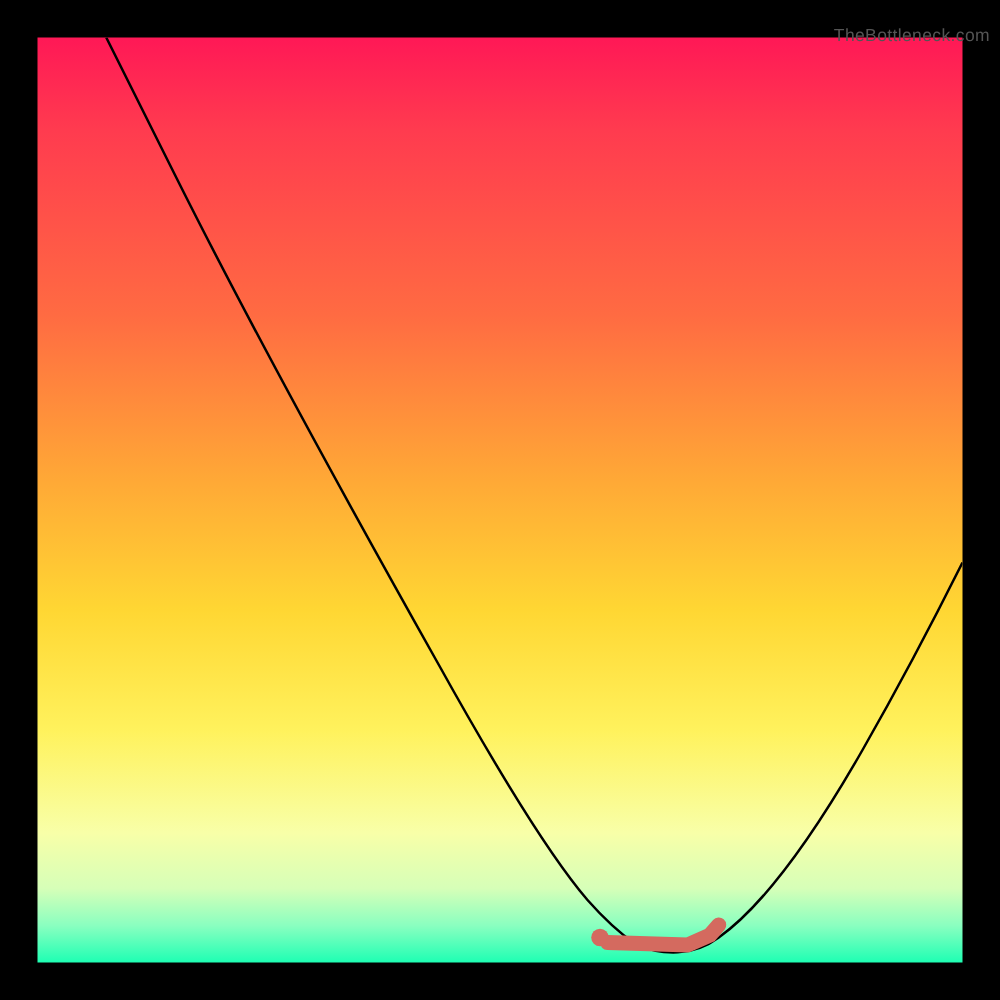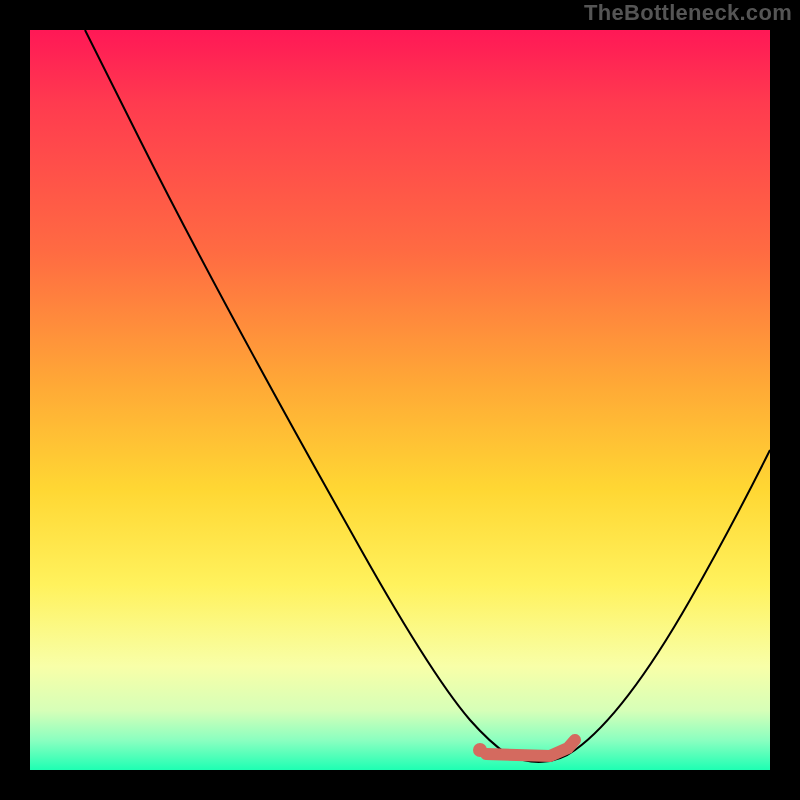--- a/index.html
+++ b/index.html
@@ -12,25 +12,25 @@
     font-family: Arial, Helvetica, sans-serif;
   }
   .chart-container {
     position: relative;
     width: 800px;
     height: 800px;
     background: #000;
   }
   .watermark {
     position: absolute;
-    top: 0;
+    top: 20px;
     right: 8px;
     color: #555;
-    font-size: 22px;
-    font-weight: 700;
+    font-size: 14px;
+    font-weight: 400;
     letter-spacing: 0.3px;
     z-index: 10;
   }
   .plot-area {
     position: absolute;
     left: 30px;
     top: 30px;
     width: 740px;
     height: 740px;
     

